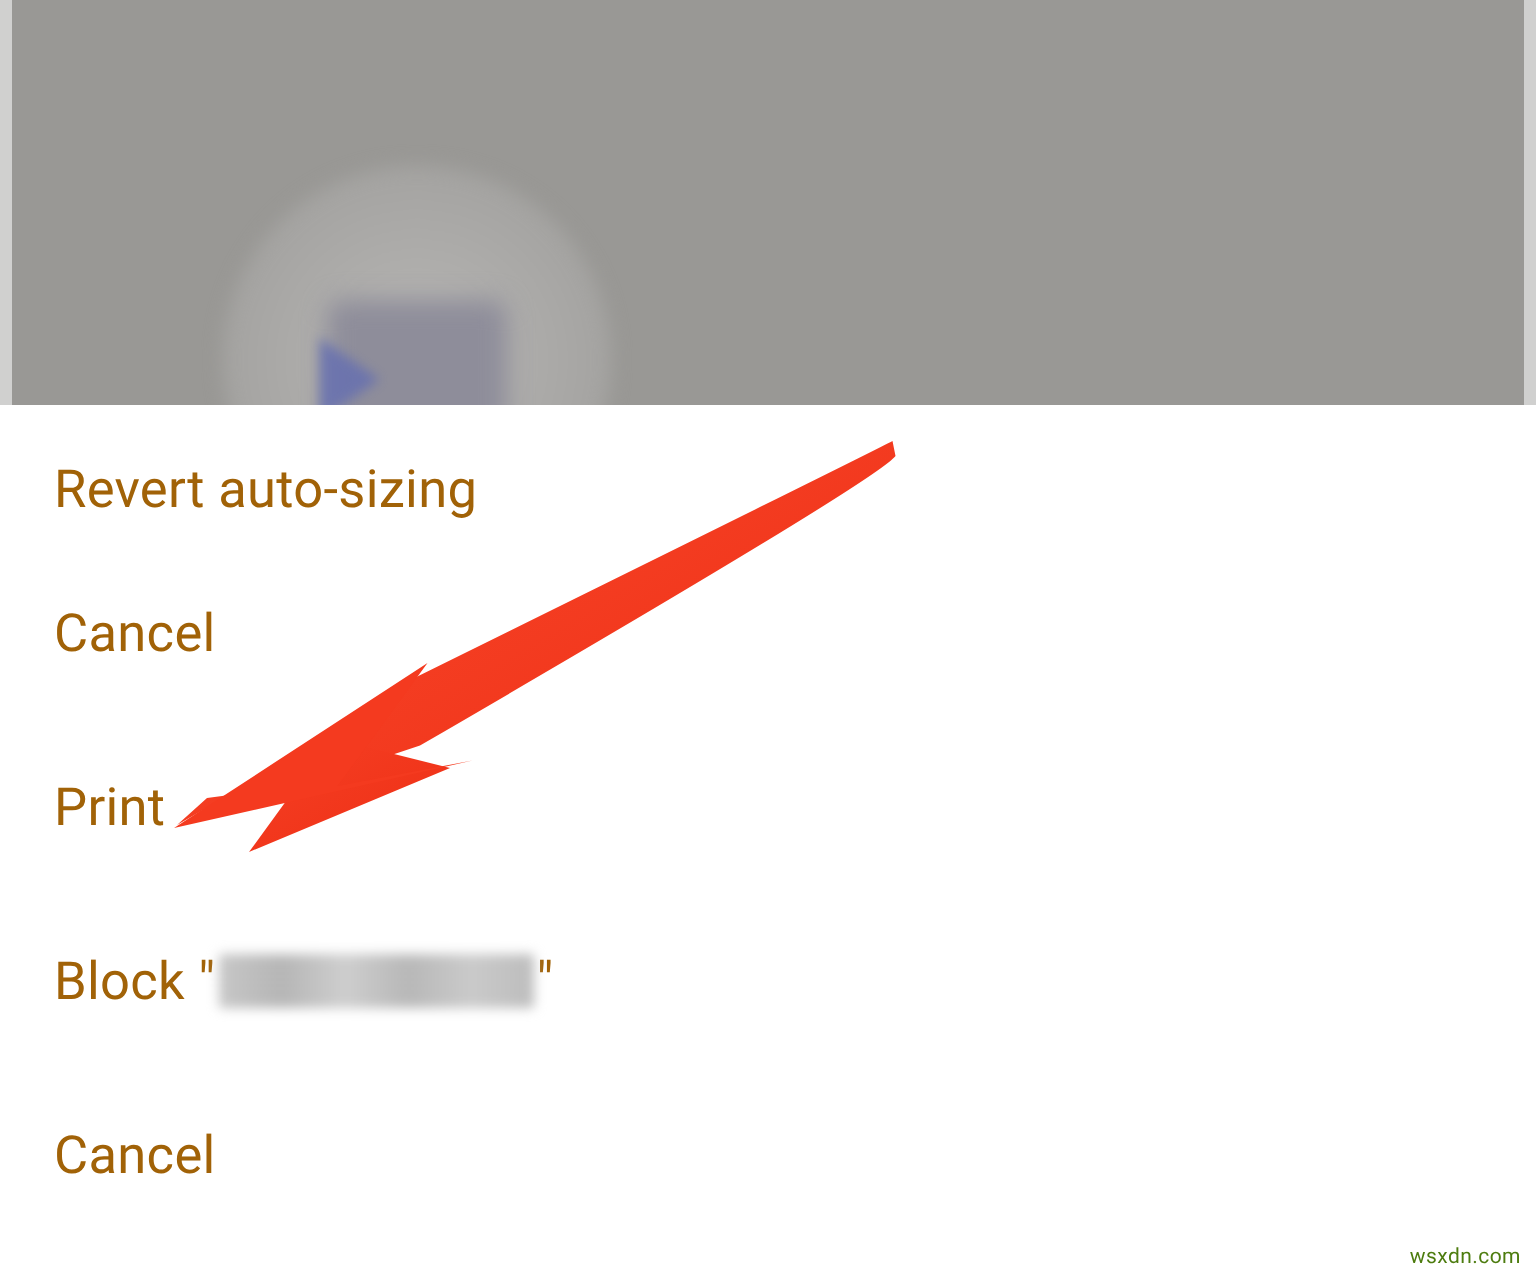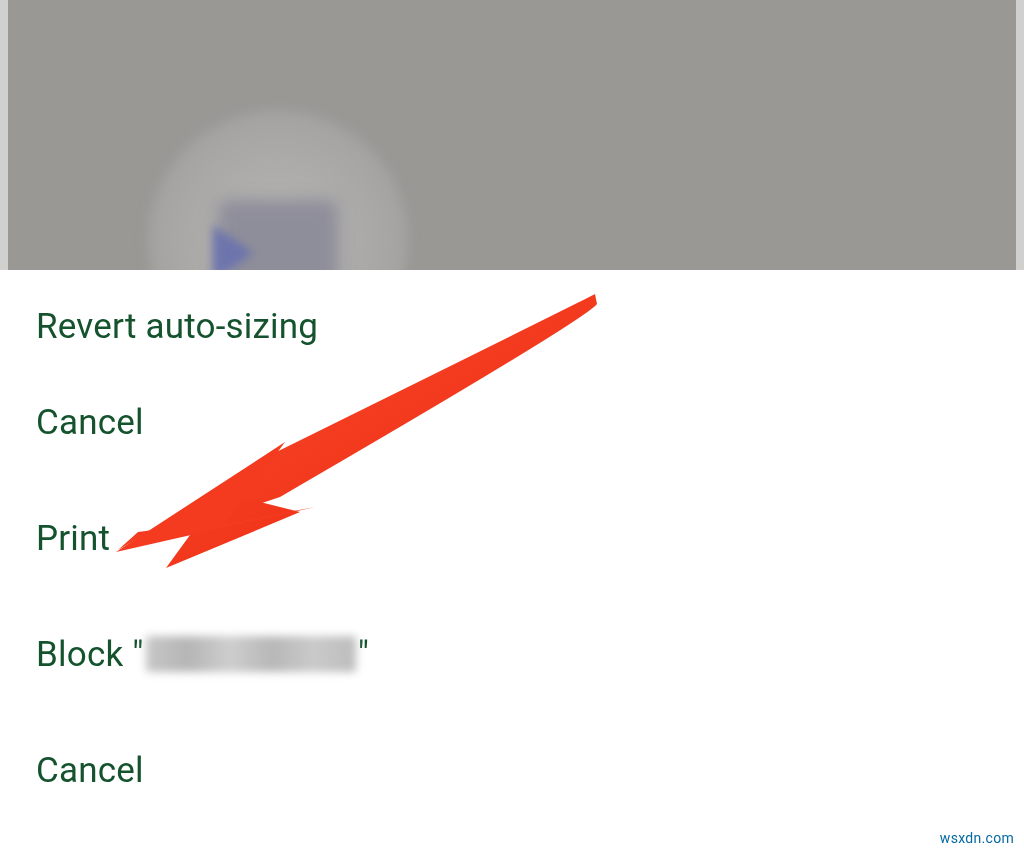--- a/index.html
+++ b/index.html
@@ -64,21 +64,21 @@
       right: 0;
       bottom: 0;
       background: #fff;
     }
     .menu-item {
       padding: 0 36px;
       height: 116px;
       display: flex;
       align-items: center;
       font-size: 35px;
-      color: #14532d;
+      color: #a16207;
       letter-spacing: 0.2px;
       cursor: pointer;
       white-space: nowrap;
     }
     .menu-item:first-child {
       height: 94px;
       align-items: flex-start;
       padding-top: 36px;
     }
     .redacted {
@@ -102,21 +102,21 @@
       width: 490px;
       height: 280px;
       pointer-events: none;
       z-index: 10;
     }
     .watermark {
       position: absolute;
       right: 10px;
       bottom: 6px;
       font-size: 14px;
-      color: #0369a1;
+      color: #4d7c0f;
       letter-spacing: 0.3px;
     }
   </style>
 </head>
 <body>
 
 <div class="backdrop">
   <div class="backdrop-blob"></div>
   <div class="backdrop-inner"></div>
   <div class="backdrop-tri"></div>

